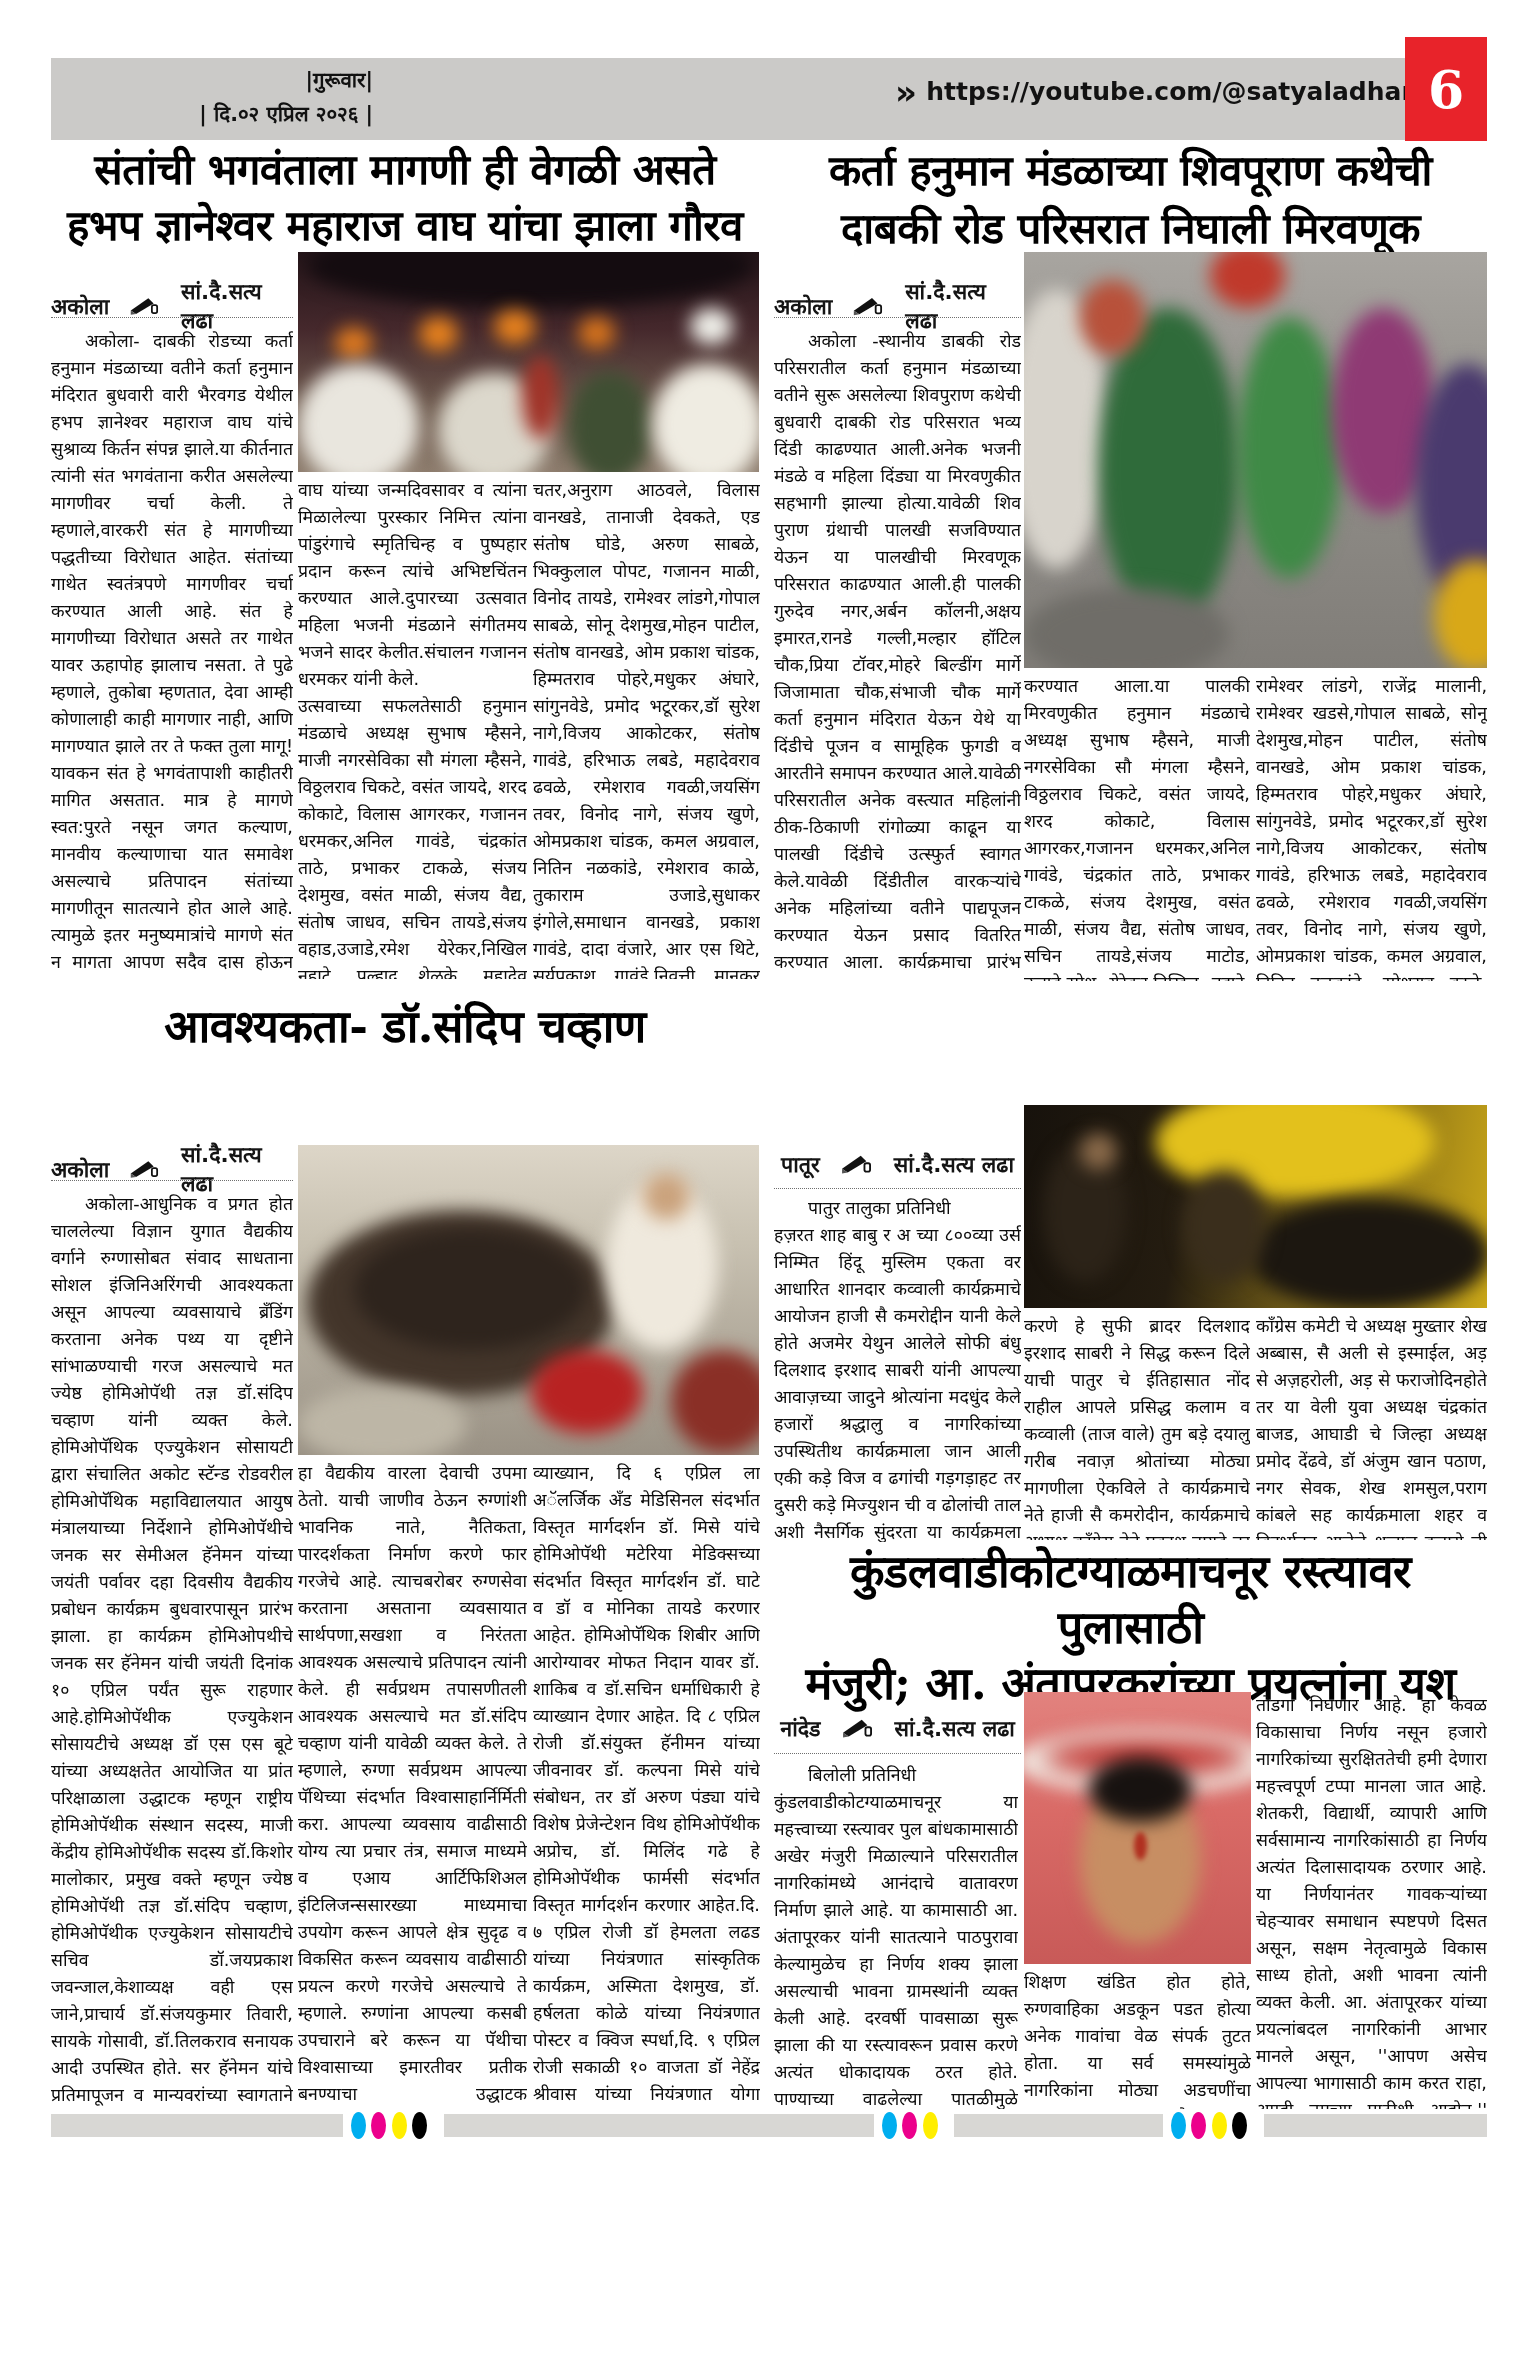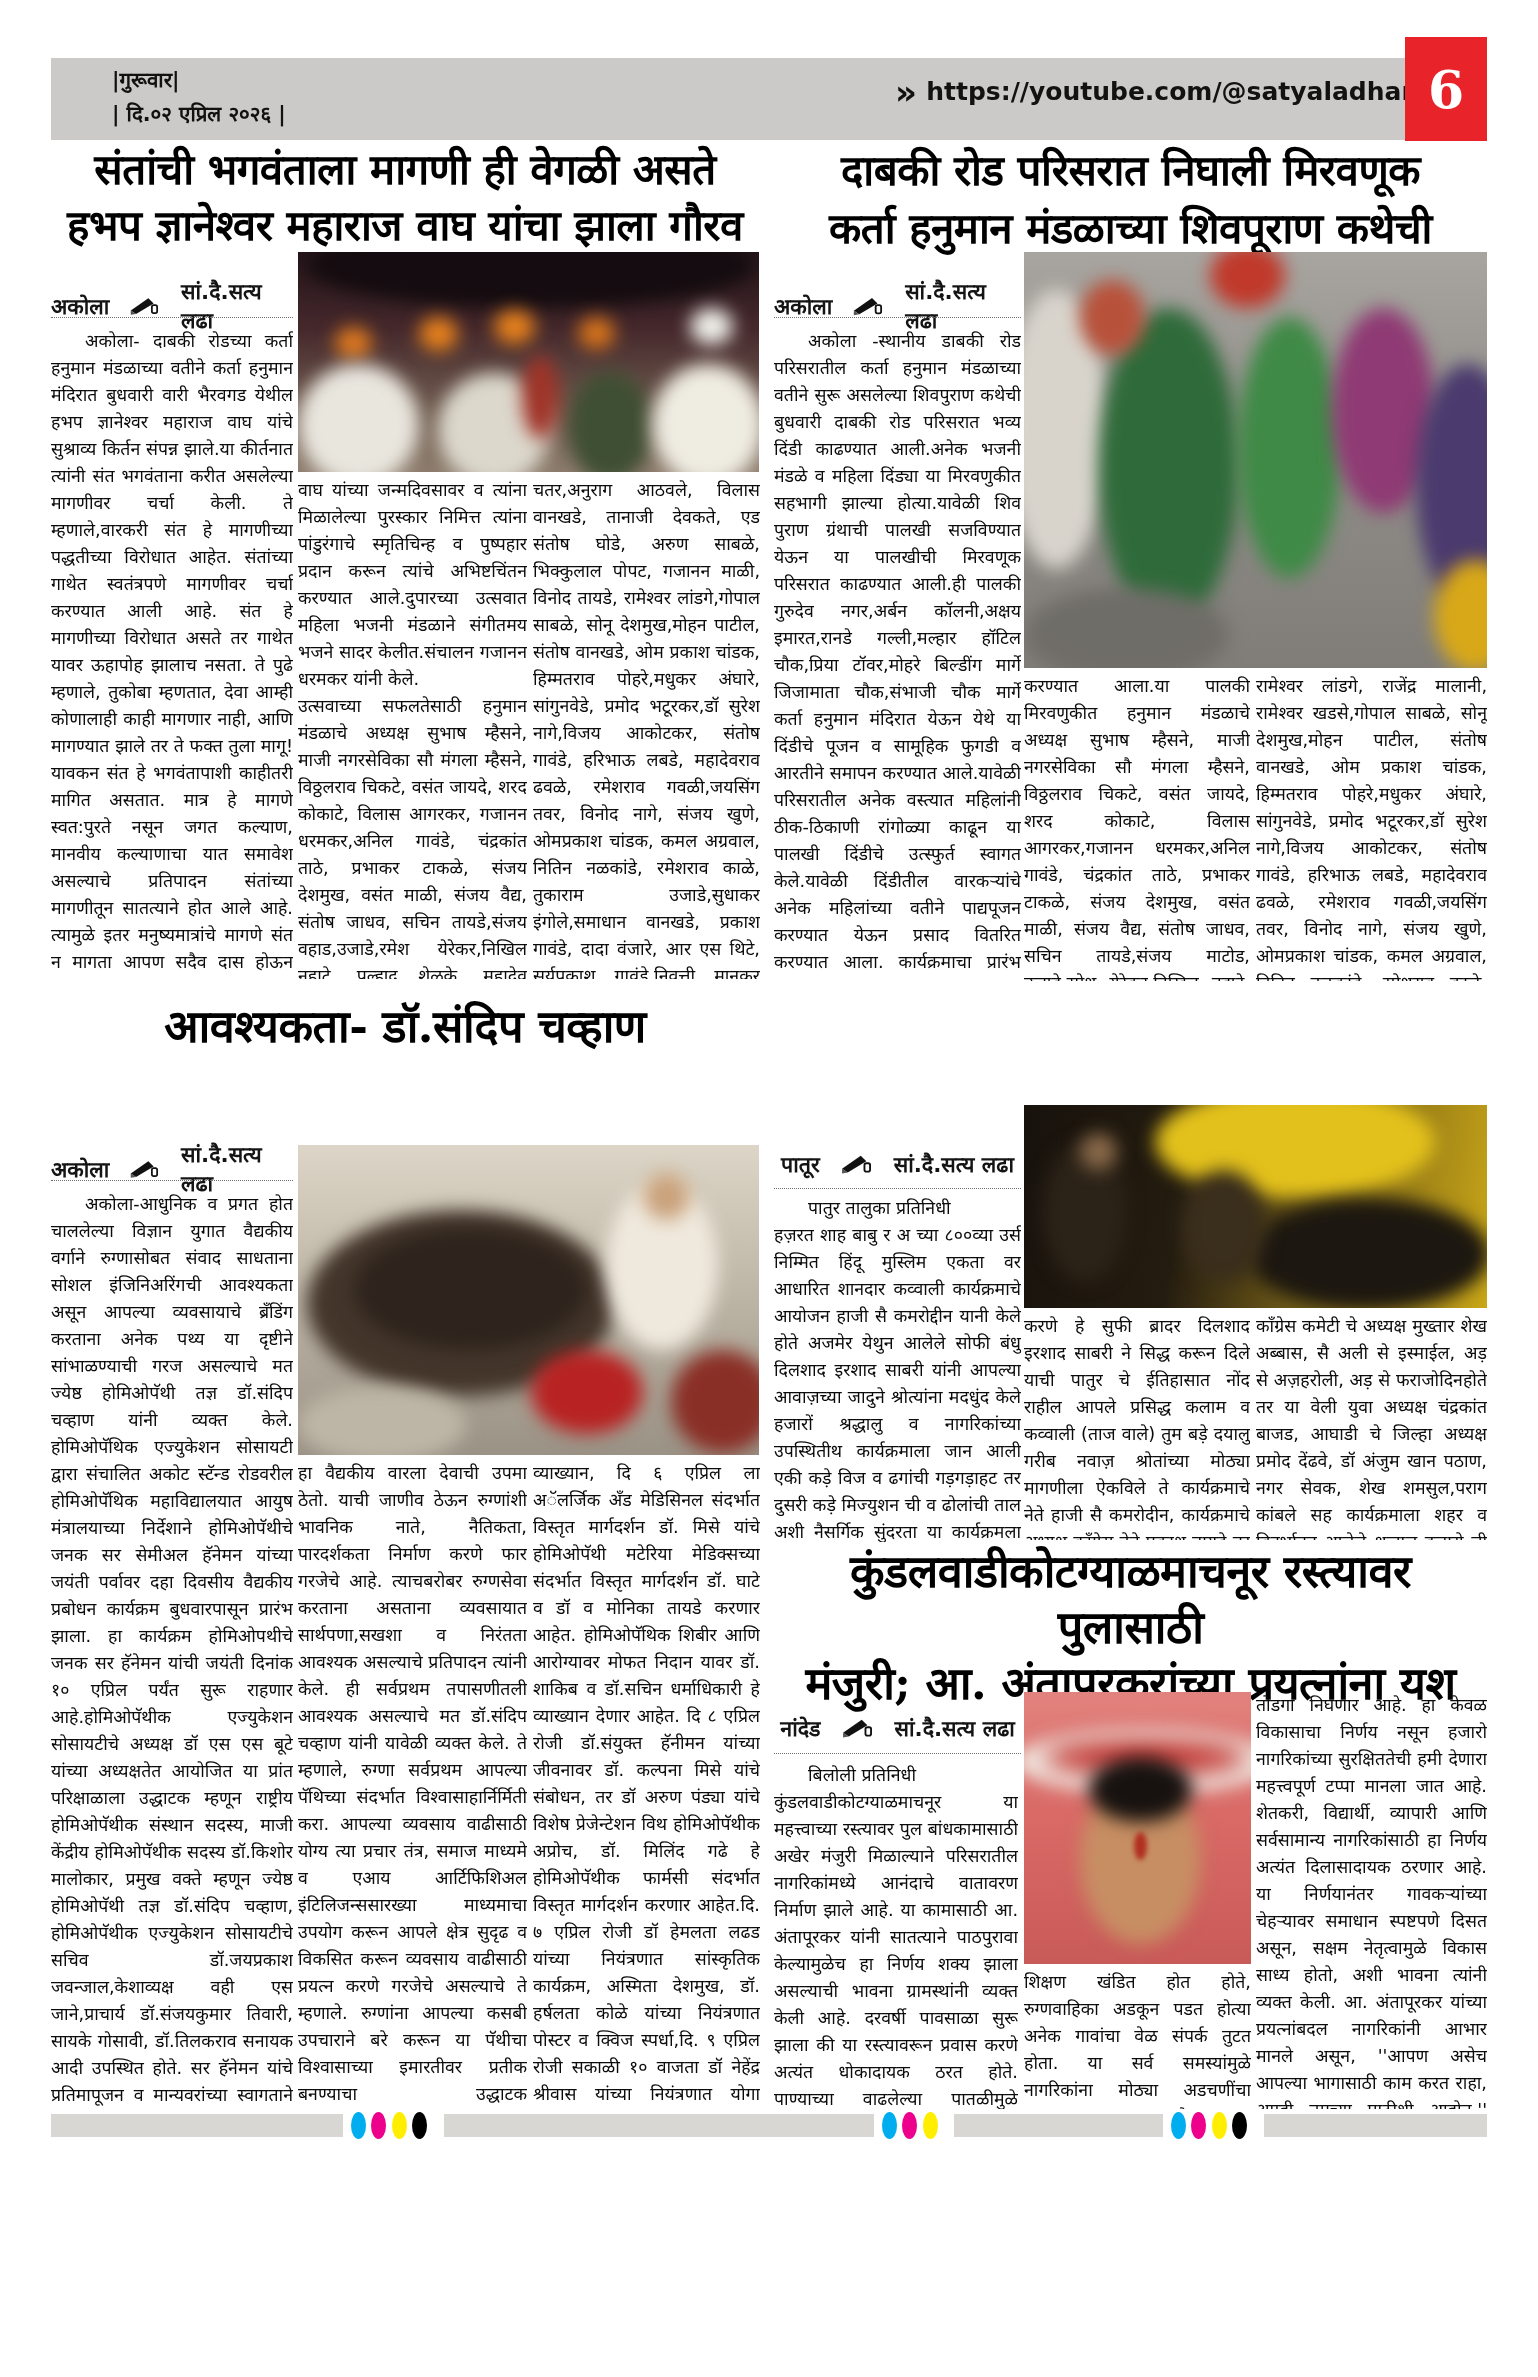--- a/index.html
+++ b/index.html
@@ -1,21 +1,21 @@
 <!DOCTYPE html>
 <html style="font-size:15px"><head>
 <meta charset="utf-8">
 <style>
   html,body{margin:0;padding:0;background:#e9e9e9;}
   .page{position:relative;width:1538px;height:2377px;background:#ffffff;margin:0 auto;
         font-family:"DejaVu Sans","Liberation Sans",sans-serif;color:#0a0a0a;overflow:hidden;}
 
   
   .hbar{position:absolute;left:51px;top:58px;width:1436px;height:82px;background:#cbcac8;}
-  .daybox{position:absolute;left:112px;top:63px;width:261px;height:75px;text-align:left;
+  .daybox{position:absolute;left:112px;top:63px;width:261px;height:75px;text-align:right;
           font-weight:700;font-size:20.5px;line-height:34px;color:#111;}
   .logo{position:absolute;left:410px;top:48px;width:354px;height:97px;display:flex;
         align-items:center;justify-content:center;gap:1.9px;}
   .logo .word{font-family:"DejaVu Serif","Liberation Serif",serif;font-weight:900;
         font-size:73px;color:#e0211f;letter-spacing:-1.9px;text-shadow:0.9px 0.9px 0 #9e0f0f;}
   .fist{width:43px;height:73px;margin:0 -5.6px;position:relative;z-index:2;}
   .urlrow{position:absolute;left:895px;top:73px;width:485px;height:37px;display:flex;
           align-items:center;gap:9.3px;font-weight:700;font-size:25px;color:#121212;}
   .chev{font-size:34px;line-height:28px;font-weight:900;color:#111;}
   .pagenum{position:absolute;left:1405px;top:37px;width:82px;height:104px;background:#e8232a;
@@ -100,22 +100,22 @@
     <div class="blob" style="left:354px;top:112px;width:112px;height:121px;background:#efece2;"></div>
     <div class="blob" style="left:224px;top:103px;width:37px;height:84px;background:#a03328;"></div>
   </div>
 
   <div class="col" style="left:51px;top:328px;width:242px;height:651px;">अकोला- दाबकी रोडच्या कर्ता हनुमान मंडळाच्या वतीने कर्ता हनुमान मंदिरात बुधवारी वारी भैरवगड येथील हभप ज्ञानेश्वर महाराज वाघ यांचे सुश्राव्य किर्तन संपन्न झाले.या कीर्तनात त्यांनी संत भगवंताना करीत असलेल्या मागणीवर चर्चा केली. ते म्हणाले,वारकरी संत हे मागणीच्या पद्धतीच्या विरोधात आहेत. संतांच्या गाथेत स्वतंत्रपणे मागणीवर चर्चा करण्यात आली आहे. संत हे मागणीच्या विरोधात असते तर गाथेत यावर ऊहापोह झालाच नसता. ते पुढे म्हणाले, तुकोबा म्हणतात, देवा आम्ही कोणालाही काही मागणार नाही, आणि मागण्यात झाले तर ते फक्त तुला मागू! यावकन संत हे भगवंतापाशी काहीतरी मागित असतात. मात्र हे मागणे स्वत:पुरते नसून जगत कल्याण, मानवीय कल्याणाचा यात समावेश असल्याचे प्रतिपादन संतांच्या मागणीतून सातत्याने होत आले आहे. त्यामुळे इतर मनुष्यमात्रांचे मागणे संत न मागता आपण सदैव दास होऊन जगत कल्याणाचे मागणे संत सातत्याने मागित असल्याचे हभप वाघ महाराजांनी यावेळी सांगितले.मंडळाच्या वतीने यावेळी हभप ज्ञानेश्वर महाराज</div>
   <div class="col noind" style="left:298px;top:477px;width:229px;height:502px;">वाघ यांच्या जन्मदिवसावर व त्यांना मिळालेल्या पुरस्कार निमित्त त्यांना पांडुरंगाचे स्मृतिचिन्ह व पुष्पहार प्रदान करून त्यांचे अभिष्टचिंतन करण्यात आले.दुपारच्या उत्सवात महिला भजनी मंडळाने संगीतमय भजने सादर केलीत.संचालन गजानन धरमकर यांनी केले.
     उत्सवाच्या सफलतेसाठी हनुमान मंडळाचे अध्यक्ष सुभाष म्हैसने, माजी नगरसेविका सौ मंगला म्हैसने, विठ्ठलराव चिकटे, वसंत जायदे, शरद कोकाटे, विलास आगरकर, गजानन धरमकर,अनिल गावंडे, चंद्रकांत ताठे, प्रभाकर टाकळे, संजय देशमुख, वसंत माळी, संजय वैद्य, संतोष जाधव, सचिन तायडे,संजय वहाड,उजाडे,रमेश येरेकर,निखिल नहाटे, प्रल्हाद शेळके, महादेव खडसाडे,भागवत गिरी, राजू टेकाडे,शंकरराव देशमुख, लक्ष्मण मोरे, गजानन चिपडे, अशोक भिलकर, मोहनसिंग सिसोदिया, दीपक</div>
   <div class="col noind" style="left:533px;top:477px;width:227px;height:502px;">चतर,अनुराग आठवले, विलास वानखडे, तानाजी देवकते, एड संतोष घोडे, अरुण साबळे, भिक्कुलाल पोपट, गजानन माळी, विनोद तायडे, रामेश्वर लांडगे,गोपाल साबळे, सोनू देशमुख,मोहन पाटील, संतोष वानखडे, ओम प्रकाश चांडक, हिम्मतराव पोहरे,मधुकर अंघारे, सांगुनवेडे, प्रमोद भटूरकर,डॉ सुरेश नागे,विजय आकोटकर, संतोष गावंडे, हरिभाऊ लबडे, महादेवराव ढवळे, रमेशराव गवळी,जयसिंग तवर, विनोद नागे, संजय खुणे, ओमप्रकाश चांडक, कमल अग्रवाल, नितिन नळकांडे, रमेशराव काळे, तुकाराम उजाडे,सुधाकर इंगोले,समाधान वानखडे, प्रकाश गावंडे, दादा वंजारे, आर एस थिटे, सूर्यप्रकाश गावंडे,निवृत्ती मानकर समवेत कर्ता हनुमान मंडळ,विशेष सहकार्यकर्ते व सेवाधारी वर्गाने मेहनत घेतली.</div>
 
   <div class="hl hl2">
+    <div>कर्ता हनुमान मंडळाच्या शिवपूराण कथेची</div>
     <div>दाबकी रोड परिसरात निघाली मिरवणूक</div>
-    <div>कर्ता हनुमान मंडळाच्या शिवपूराण कथेची</div>
   </div>
 
   <div class="byline" style="left:774px;top:276px;width:247px;">
     <span>अकोला</span>
     <svg class="pen" viewBox="0 0 36 24">
       <path d="M2 18 L22 4 L28 10 L8 22 Z" fill="#111"></path>
         <path d="M2 18 L8 22 L2 23 Z" fill="#555"></path>
       <rect x="26" y="12" width="6" height="9" rx="2" fill="none" stroke="#111" stroke-width="2"></rect>
     </svg>
     <span>सां.दै.सत्य लढा</span>

